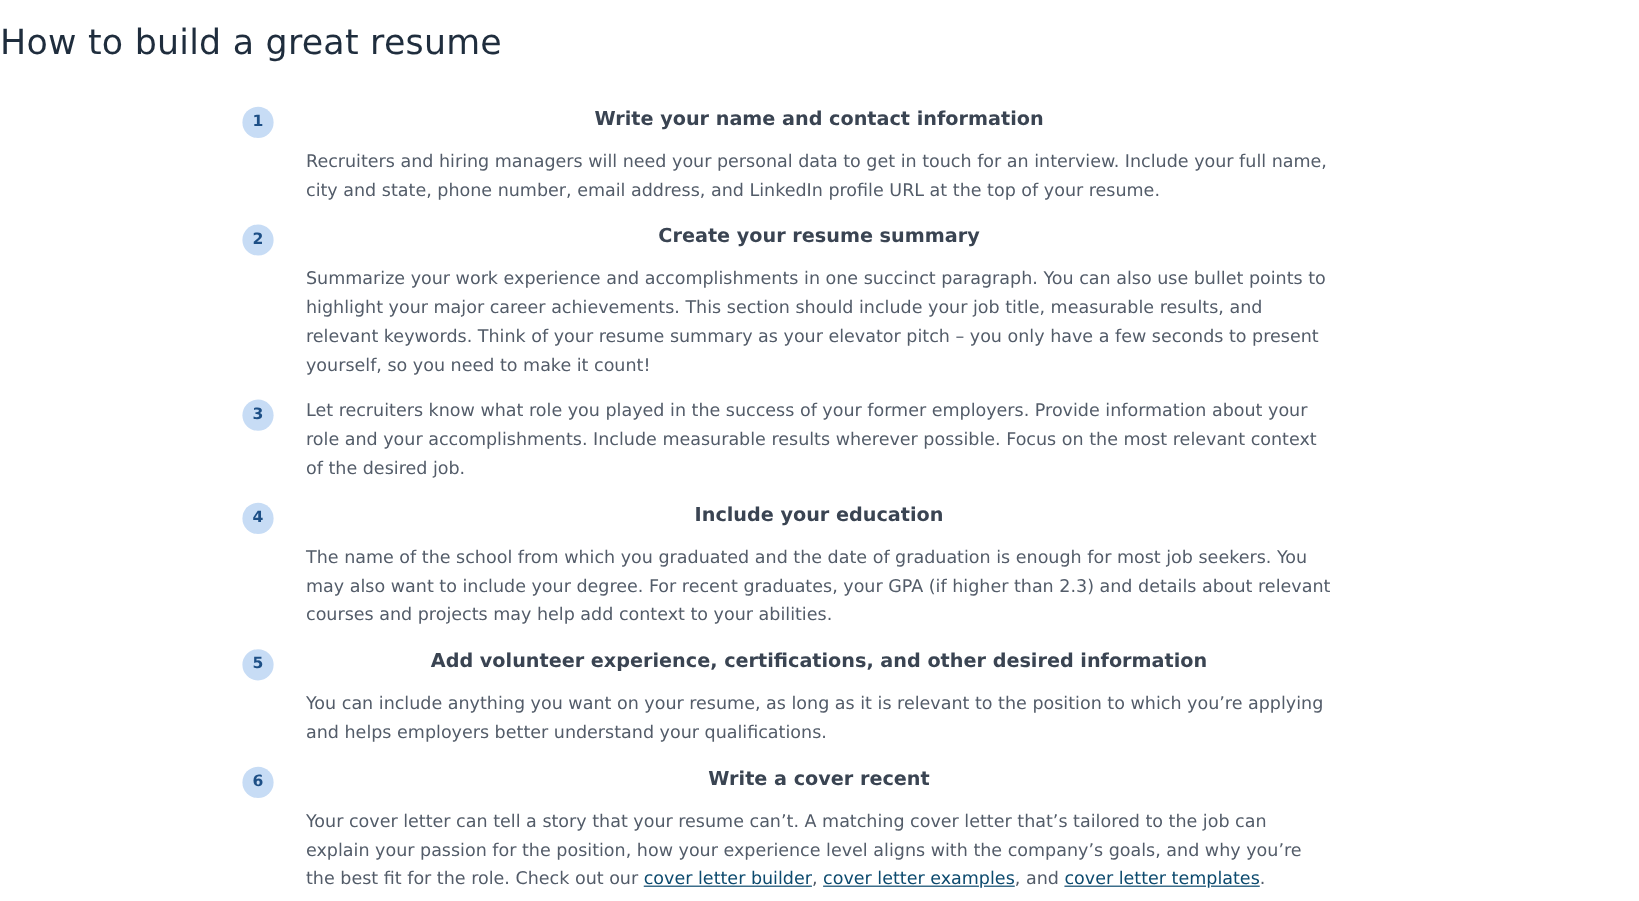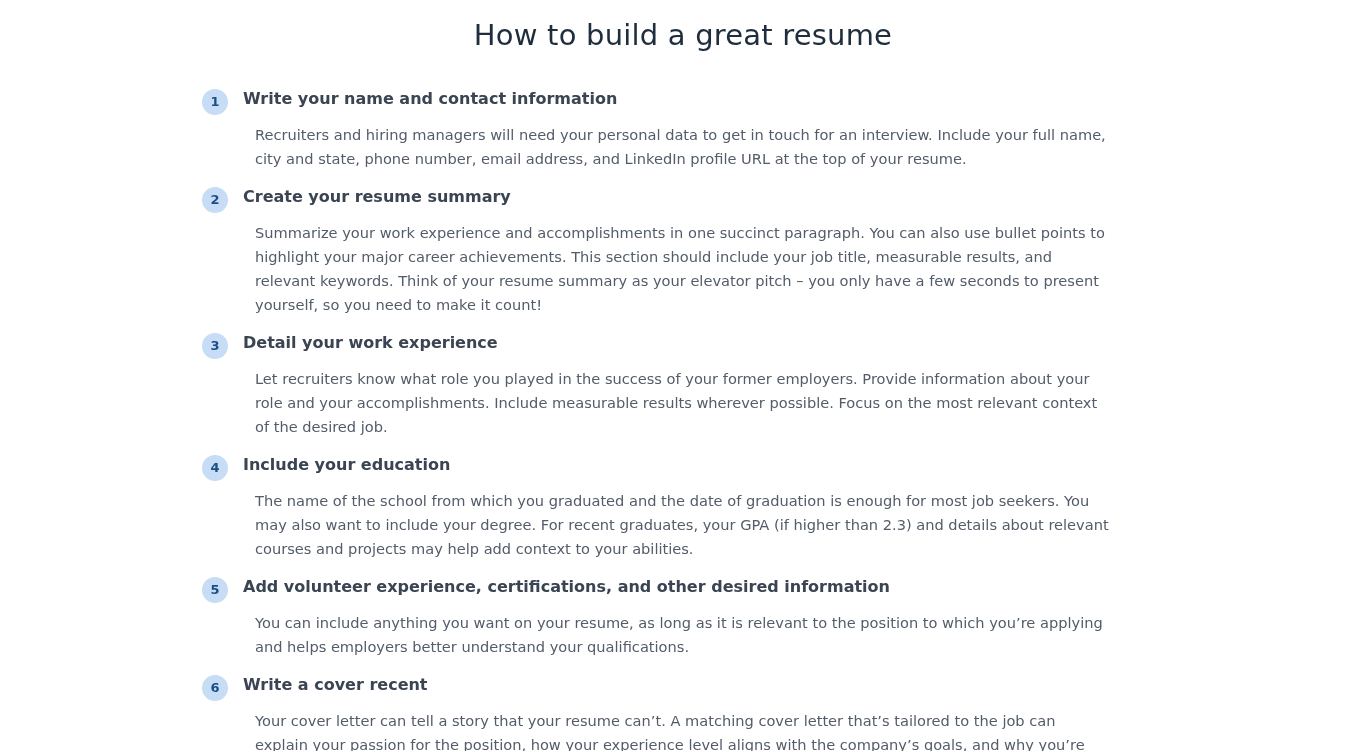--- a/index.html
+++ b/index.html
@@ -1,21 +1,21 @@
 <!DOCTYPE html>
 <html><head>
 <meta charset="utf-8">
 <style>
   html, body { margin: 0; padding: 0; background: #ffffff; }
   body { width: 1366px; height: 751px; overflow: hidden; font-family: "DejaVu Sans", "Liberation Sans", sans-serif; color: #4a5568; }
-  .title { position: absolute; left: 0; top: 18px; width: 1366px; text-align: center; font-size: 29px; font-weight: 400; color: #1f2d3d; letter-spacing: 0.2px; margin: 0; }
+  .title { position: absolute; left: 0; top: 18px; width: 1366px; text-align: left; font-size: 29px; font-weight: 400; color: #1f2d3d; letter-spacing: 0.2px; margin: 0; }
   .steps { position: absolute; left: 202px; top: 87px; width: 920px; margin: 0; padding: 0; list-style: none; }
   .step { position: relative; padding-left: 41px; margin-bottom: 14px; }
   .badge { position: absolute; left: 0; top: 2px; width: 26px; height: 26px; border-radius: 50%; background: #c7dcf5; color: #1d4f86; font-size: 13px; font-weight: 700; text-align: center; line-height: 26px; }
-  .step-title { margin: 0; font-size: 16px; font-weight: 700; color: #3a4452; line-height: 24px; }
+  .step-title { margin: 0; font-size: 16px; font-weight: 700; color: #3a4452; line-height: 24px; text-align: center; }
   .step-body { margin: 12px; font-size: 14.6px; line-height: 24px; color: #535c69; }
   a.link { color: #0c4a6e; }
 </style>
 </head>
 <body>
 
 <h1 class="title">How to build a great resume</h1>
 
 <ol class="steps">
   <li class="step">
@@ -23,21 +23,20 @@
     <h3 class="step-title">Write your name and contact information</h3>
     <p class="step-body">Recruiters and hiring managers will need your personal data to get in touch for an interview. Include your full name, city and state, phone number, email address, and LinkedIn profile URL at the top of your resume.</p>
   </li>
   <li class="step">
     <span class="badge">2</span>
     <h3 class="step-title">Create your resume summary</h3>
     <p class="step-body">Summarize your work experience and accomplishments in one succinct paragraph. You can also use bullet points to highlight your major career achievements. This section should include your job title, measurable results, and relevant keywords. Think of your resume summary as your elevator pitch – you only have a few seconds to present yourself, so you need to make it count!</p>
   </li>
   <li class="step">
     <span class="badge">3</span>
-    <h3 class="step-title">Detail your work experience</h3>
     <p class="step-body">Let recruiters know what role you played in the success of your former employers. Provide information about your role and your accomplishments. Include measurable results wherever possible. Focus on the most relevant context of the desired job.</p>
   </li>
   <li class="step">
     <span class="badge">4</span>
     <h3 class="step-title">Include your education</h3>
     <p class="step-body">The name of the school from which you graduated and the date of graduation is enough for most job seekers. You may also want to include your degree. For recent graduates, your GPA (if higher than 2.3) and details about relevant courses and projects may help add context to your abilities.</p>
   </li>
   <li class="step">
     <span class="badge">5</span>
     <h3 class="step-title">Add volunteer experience, certifications, and other desired information</h3>

